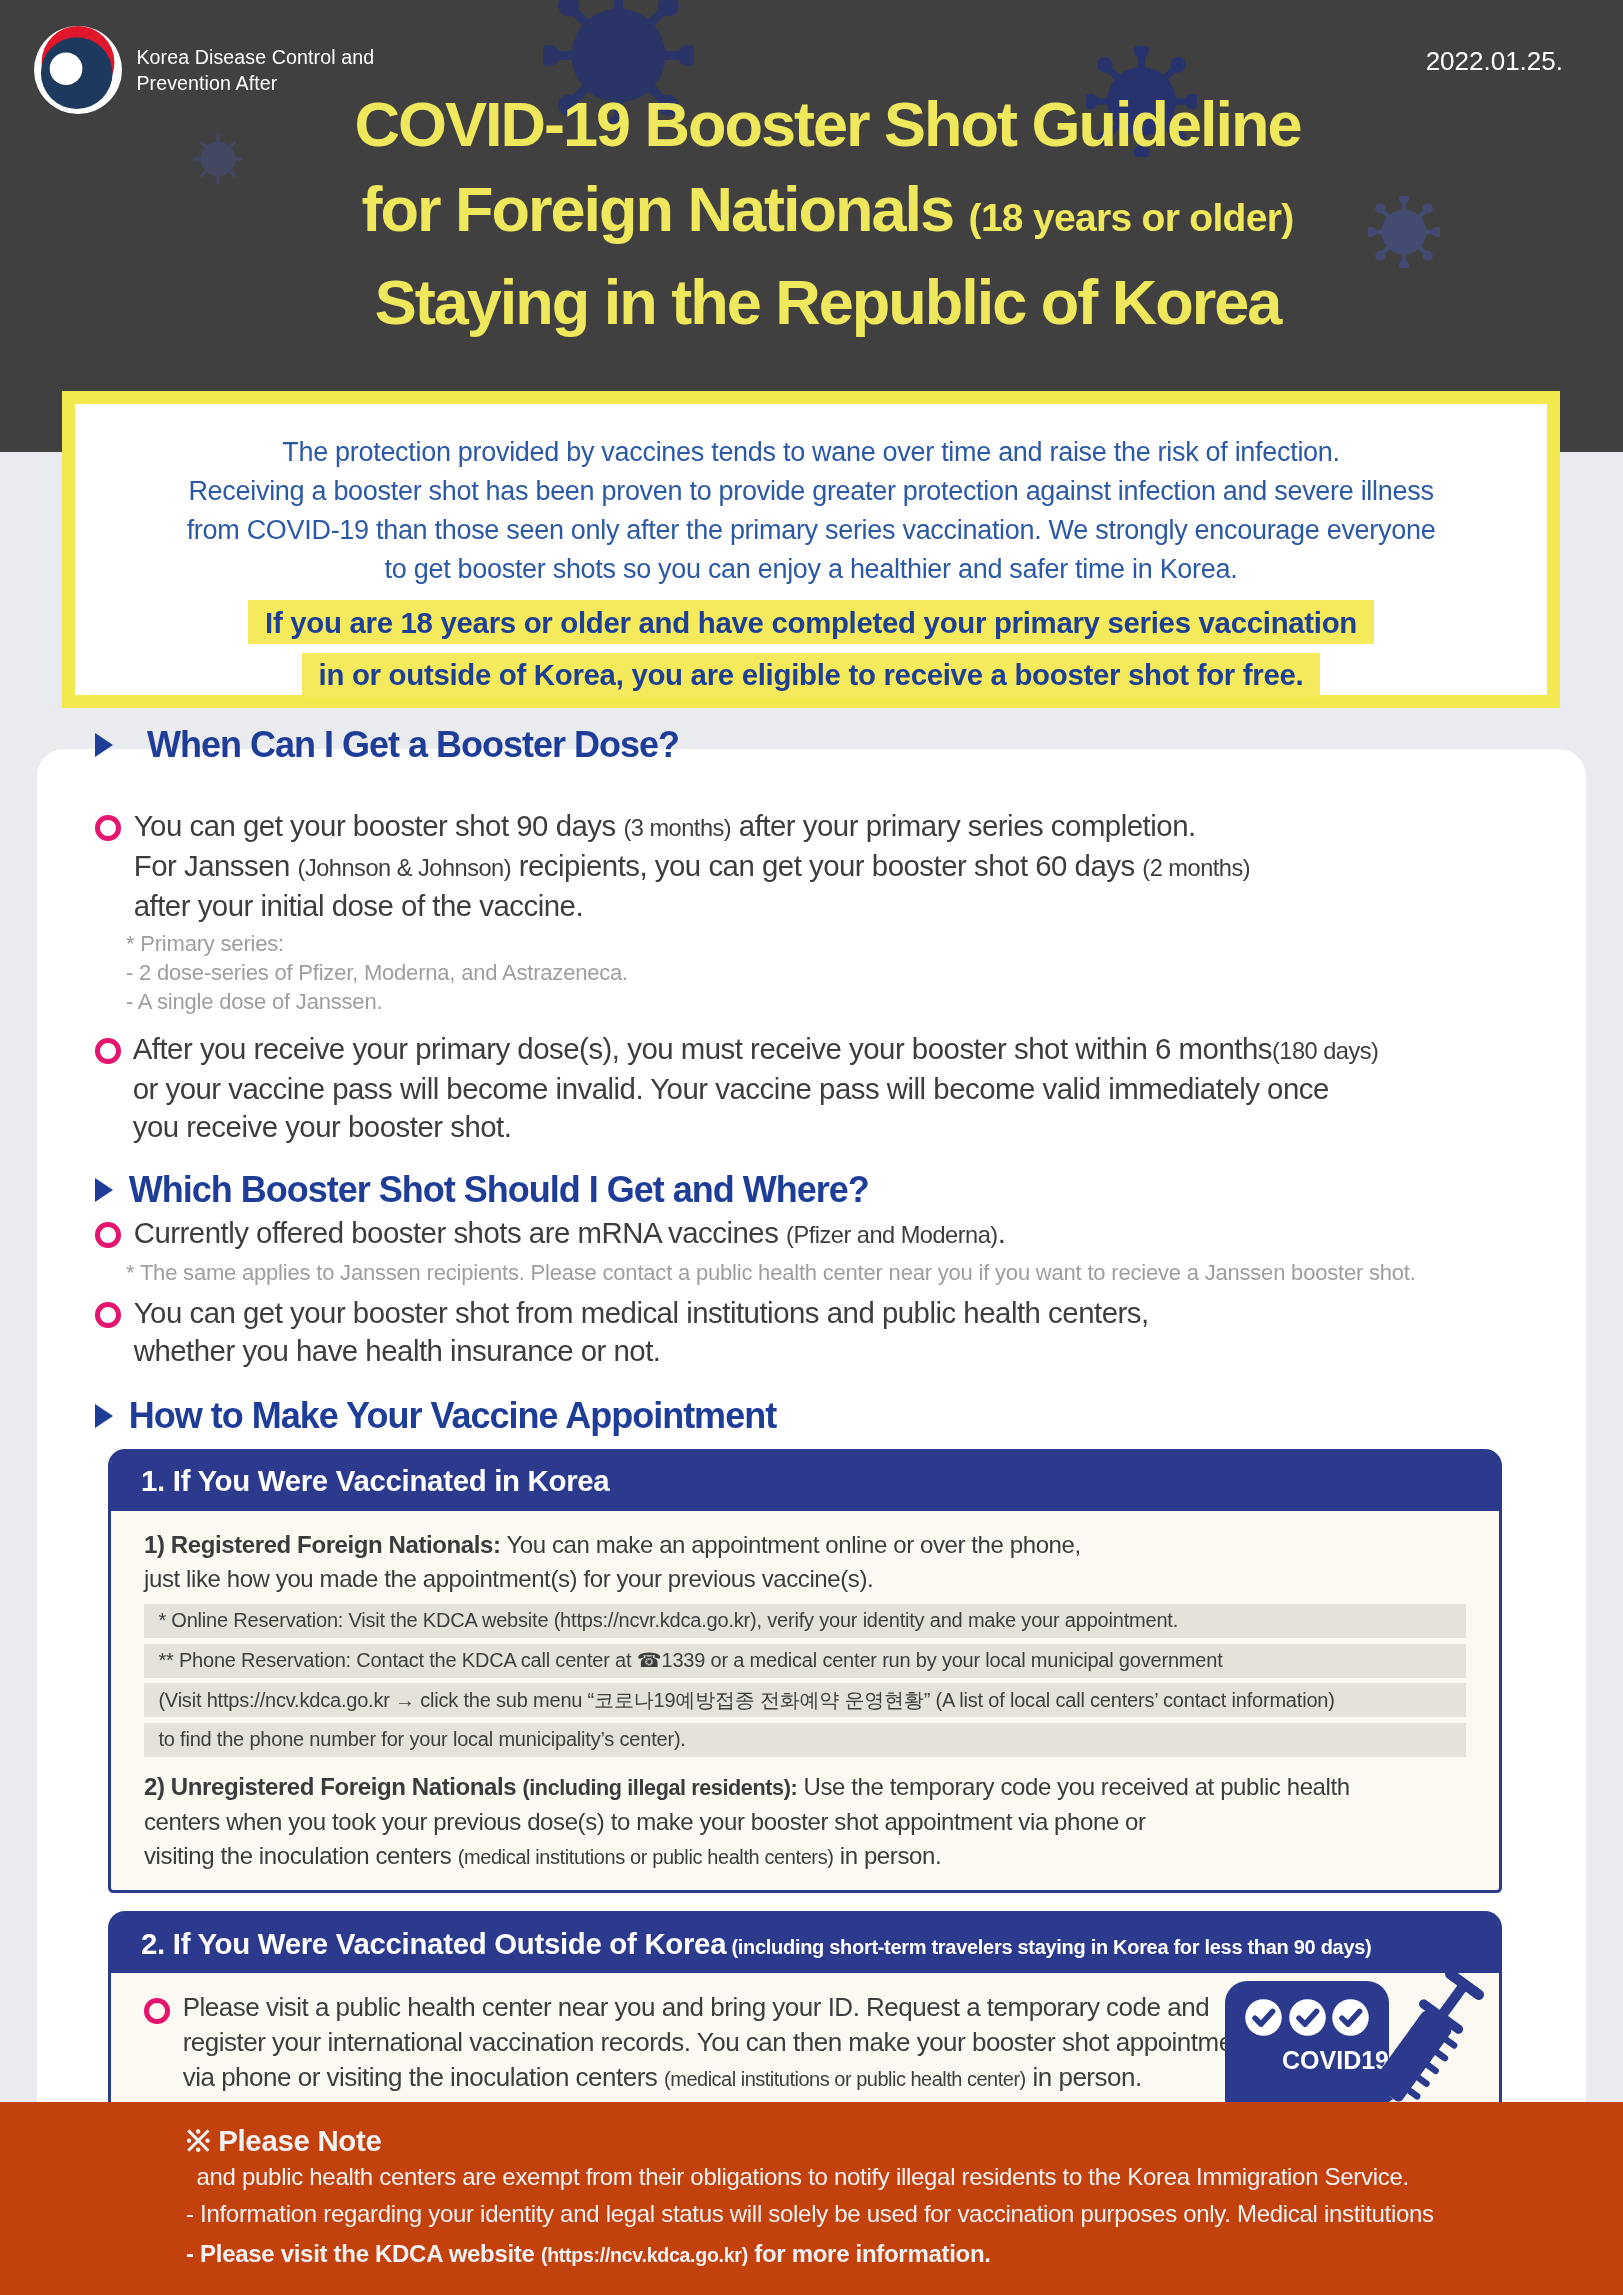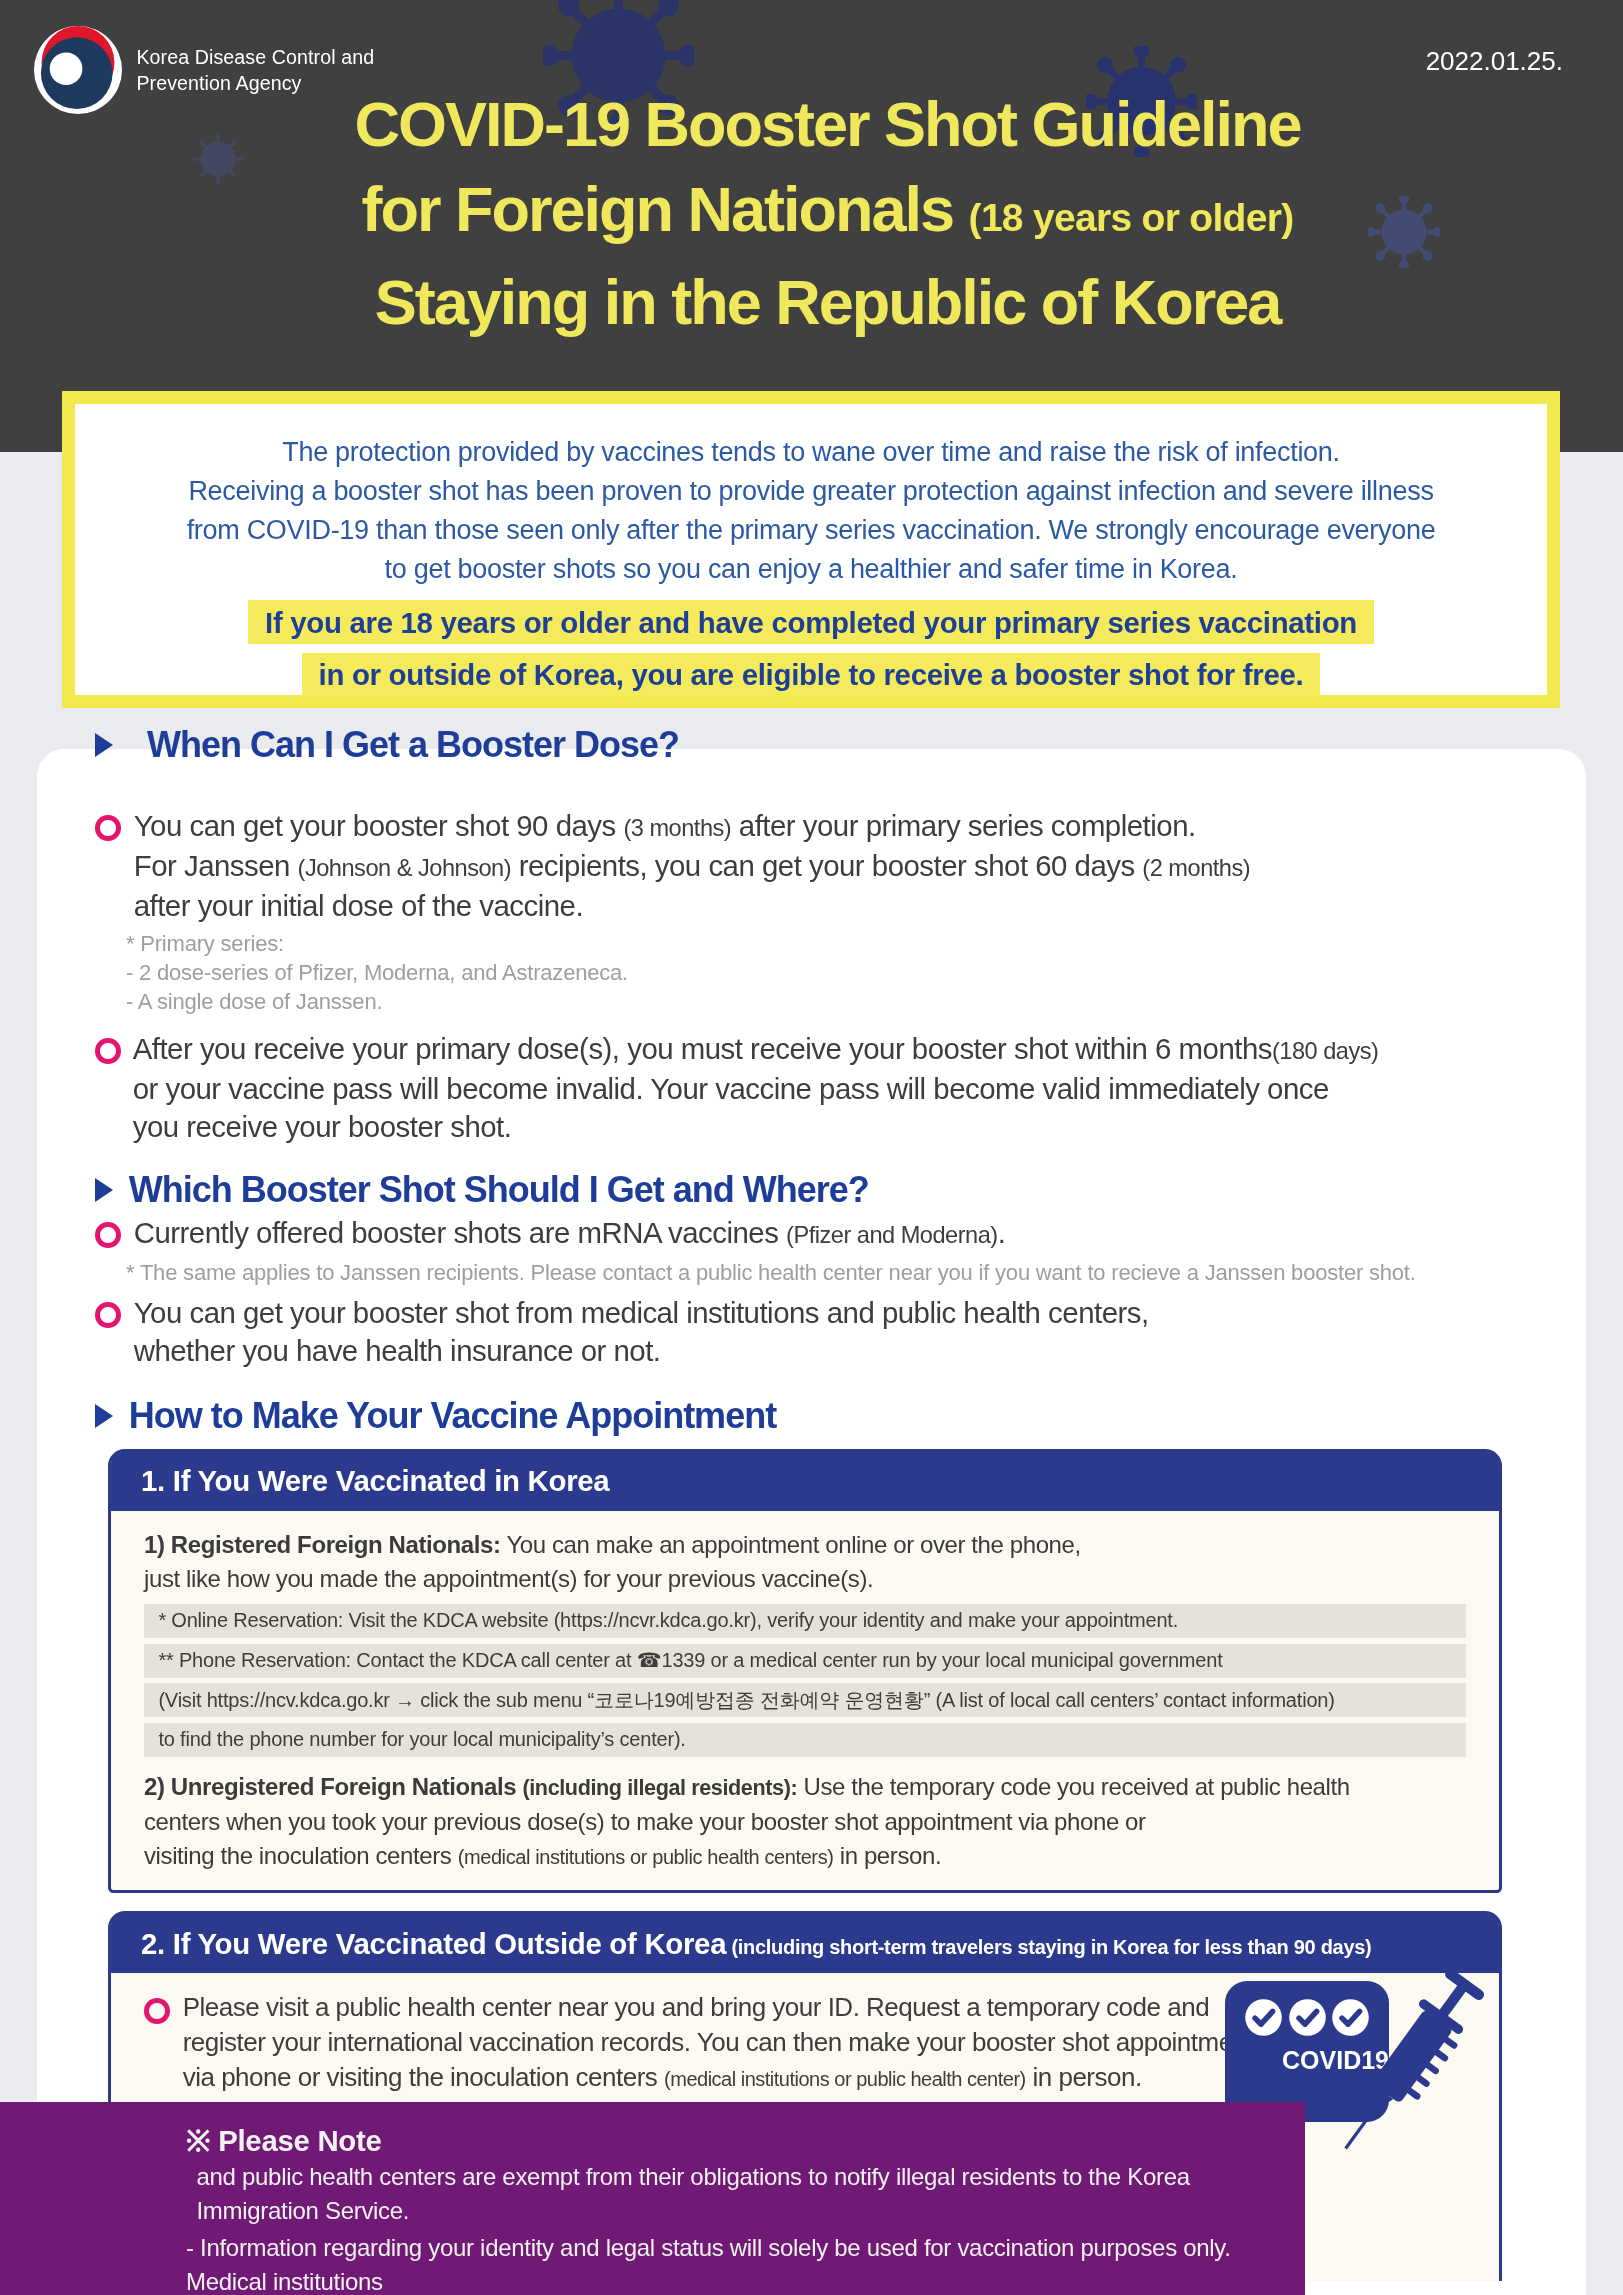--- a/index.html
+++ b/index.html
@@ -66,21 +66,21 @@
   .gnote{color:#9e9e9e;font-size:22px;line-height:29px;letter-spacing:-0.2px;margin-top:7.9px;margin-left:30px;}
 
   
   .badge{position:absolute;right:110px;top:7.9px;width:164px;z-index:1;}
   .badge-card{width:164px;height:141px;background:#2b3a8c;border-radius:22px;text-align:right;padding-top:17px;box-sizing:border-box;}
   .checks{display:flex;justify-content:center;gap:4.6px;}
   .badge-label{color:#ffffff;font-weight:bold;font-size:25px;letter-spacing:0px;margin-top:9.2px;}
   .syringe{position:absolute;right:-85px;top:-15.7px;transform:rotate(36deg);transform-origin:50% 30%;}
 
   
-  .footer{position:absolute;left:0;top:2102px;width:1305px;height:194px;background:#701a75;z-index:6;}
+  .footer{position:absolute;left:0;top:2102px;width:1623px;height:194px;background:#c2410c;z-index:6;}
   .f-in{position:absolute;left:186px;top:18.3px;color:#f2f2f2;}
   .f-h{font-size:29.4px;font-weight:bold;letter-spacing:-0.3px;}
   .f-l{font-size:24px;line-height:34px;letter-spacing:-0.3px;margin-top:2.6px;}
   .f-l.ind{padding-left:10.5px;margin-top:0;}
   .f-l .b{font-weight:bold;}
   .f-l .smb{font-weight:bold;font-size:19.6px;}
   .f-l.last{margin-top:6.5px;}
 </style>
 </head>
 <body>
@@ -168,21 +168,21 @@
 
     <div class="logo-row">
       <svg width="88" height="88" viewBox="0 0 140 140">
         <circle cx="70" cy="70" r="70" fill="#ffffff"></circle>
         <circle cx="70" cy="58" r="58" fill="#e0162b"></circle>
         <circle cx="68" cy="75" r="57" fill="#1d3a5e"></circle>
         <circle cx="51" cy="68" r="26" fill="#ffffff"></circle>
       </svg>
       <div class="agency">
         <span>Korea Disease Control and</span><br>
-        <span>Prevention Agency</span>
+        <span>Prevention After</span>
       </div>
     </div>
 
     <div class="date">2022.01.25.</div>
 
     <div class="titles">
       <div class="t-big">COVID-19 Booster Shot Guideline</div>
       <div class="t-big"><span>for Foreign Nationals</span> <span class="t-small">(18 years or older)</span></div>
       <div class="t-big">Staying in the Republic of Korea</div>
     </div>

